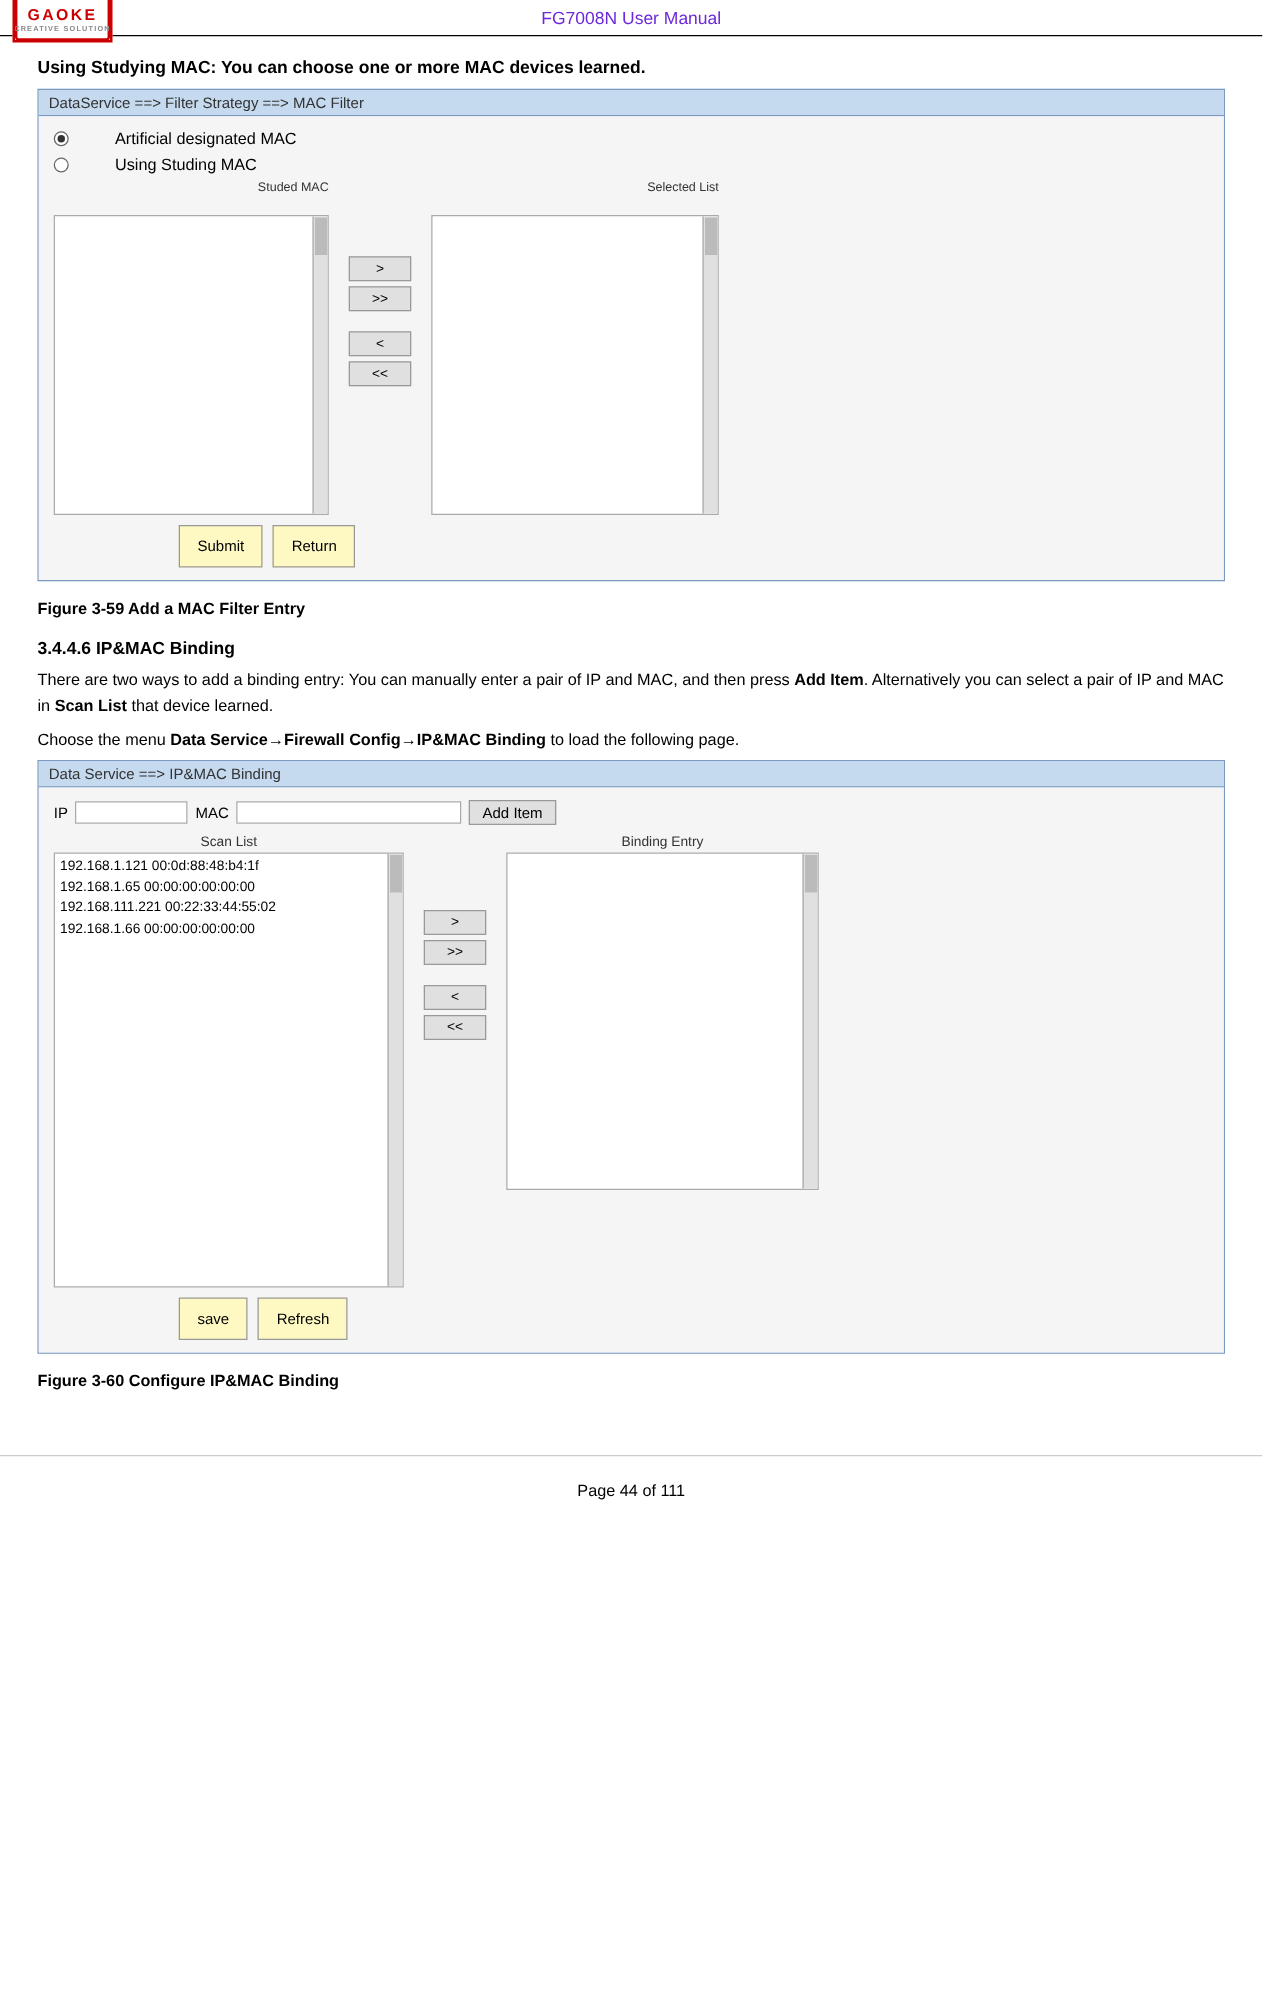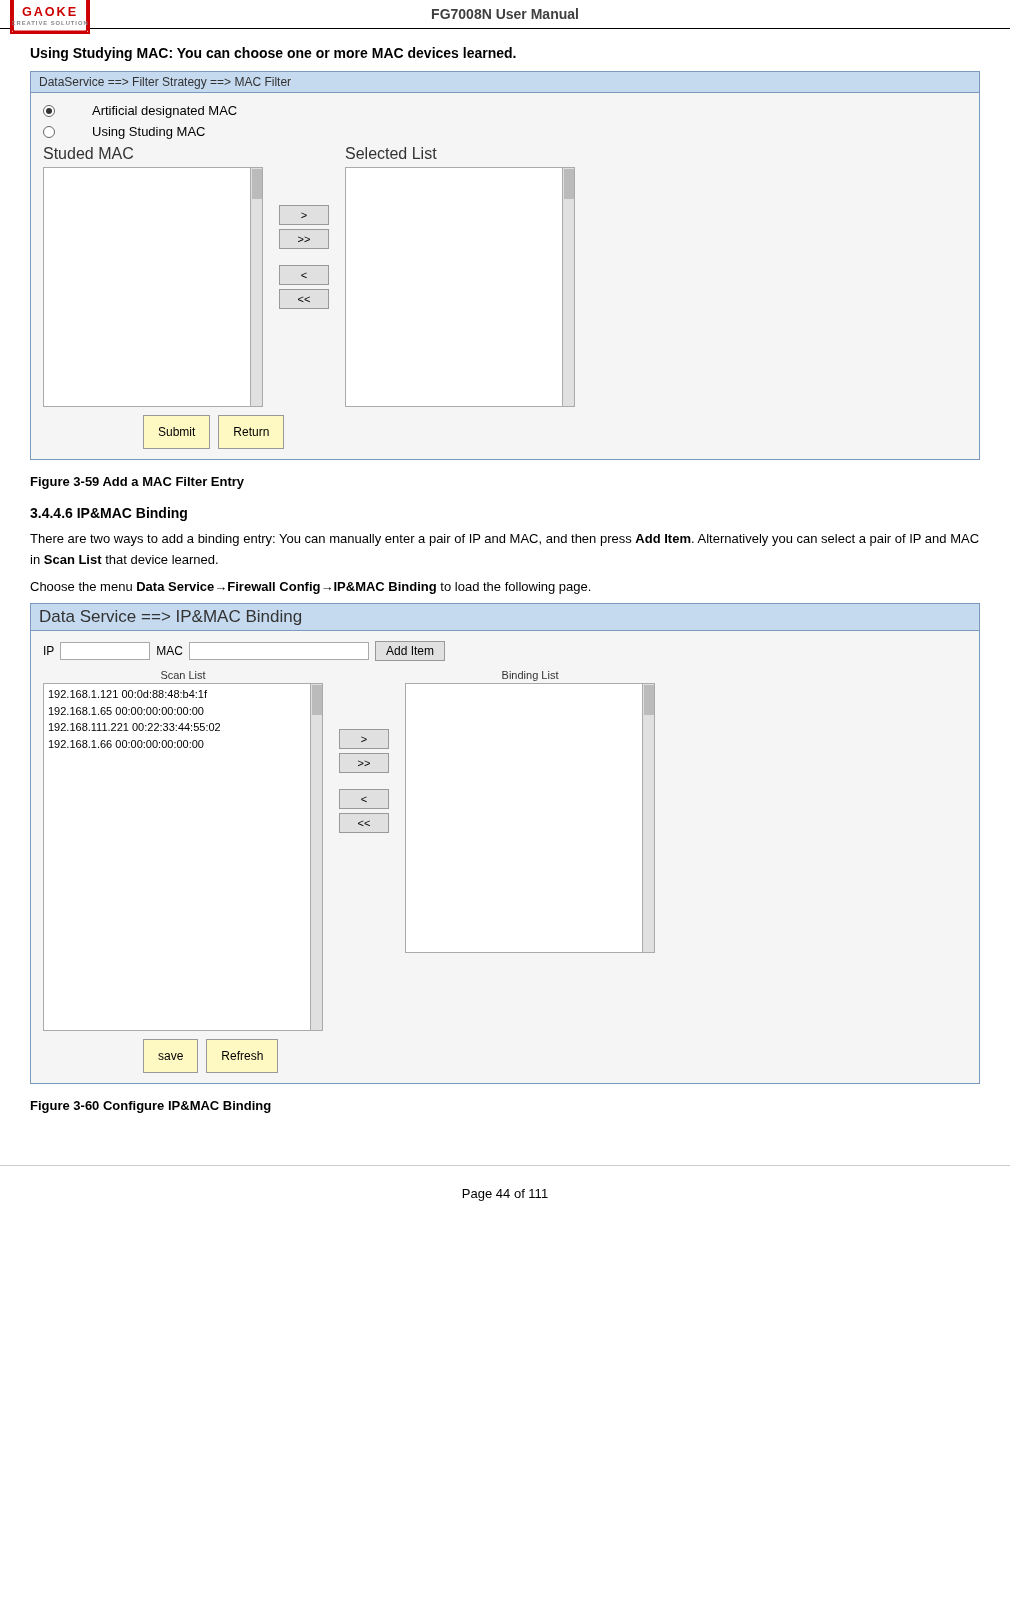--- a/index.html
+++ b/index.html
@@ -35,22 +35,21 @@
       align-items: center;
       justify-content: center;
       background: #fff;
       font-weight: bold;
       font-size: 14px;
       color: #cc0000;
       letter-spacing: 1px;
     }
     .page-title-header {
       font-size: 14px;
-      color: #404040;
-      font-weight: bold;
+      color: #6d28d9;
     }
 
     
     .content {
       padding: 16px 30px;
     }
 
     .section-title {
       font-size: 14px;
       font-weight: bold;
@@ -145,24 +144,24 @@
       display: flex;
       align-items: flex-start;
       gap: 0;
       margin-top: 4px;
     }
     .list-col {
       display: flex;
       flex-direction: column;
     }
     .list-col-label {
-      font-size: 16px;
+      font-size: 10px;
       color: #333;
-      text-align: left;
-      margin-bottom: 4px;
+      text-align: right;
+      margin-bottom: 16px;
     }
     .list-box {
       border: 1px solid #aaa;
       background: #fff;
       width: 220px;
       height: 240px;
       overflow: hidden;
       font-size: 11px;
       position: relative;
     }
@@ -244,21 +243,21 @@
     
     .ip-mac-panel {
       border: 1px solid #7a9abf;
       background: #e8f0f8;
       margin-bottom: 14px;
     }
     .ip-mac-panel-title {
       background: #c5d9ef;
       border-bottom: 1px solid #7a9abf;
       padding: 3px 8px;
-      font-size: 17px;
+      font-size: 12px;
       color: #333;
     }
     .ip-mac-body {
       background: #f5f5f5;
       padding: 10px 12px;
     }
 
     .ip-mac-top-row {
       display: flex;
       align-items: center;
@@ -453,21 +452,21 @@
 
         <div class="arrow-col">
           <button class="arrow-btn">&gt;</button>
           <button class="arrow-btn">&gt;&gt;</button>
           <div class="arrow-spacer"></div>
           <button class="arrow-btn">&lt;</button>
           <button class="arrow-btn">&lt;&lt;</button>
         </div>
 
         <div class="scan-col">
-          <div class="scan-col-label">Binding List</div>
+          <div class="scan-col-label">Binding Entry</div>
           <div class="binding-list-box">
             <div class="list-box-scrollbar" style="position:absolute;right:0;top:0;height:100%;width:12px;background:#e0e0e0;border-left:1px solid #aaa;">
               <div class="list-box-scrollbar-thumb"></div>
             </div>
           </div>
         </div>
       </div>
 
       <div class="bottom-btns">
         <button class="action-btn">save</button>

